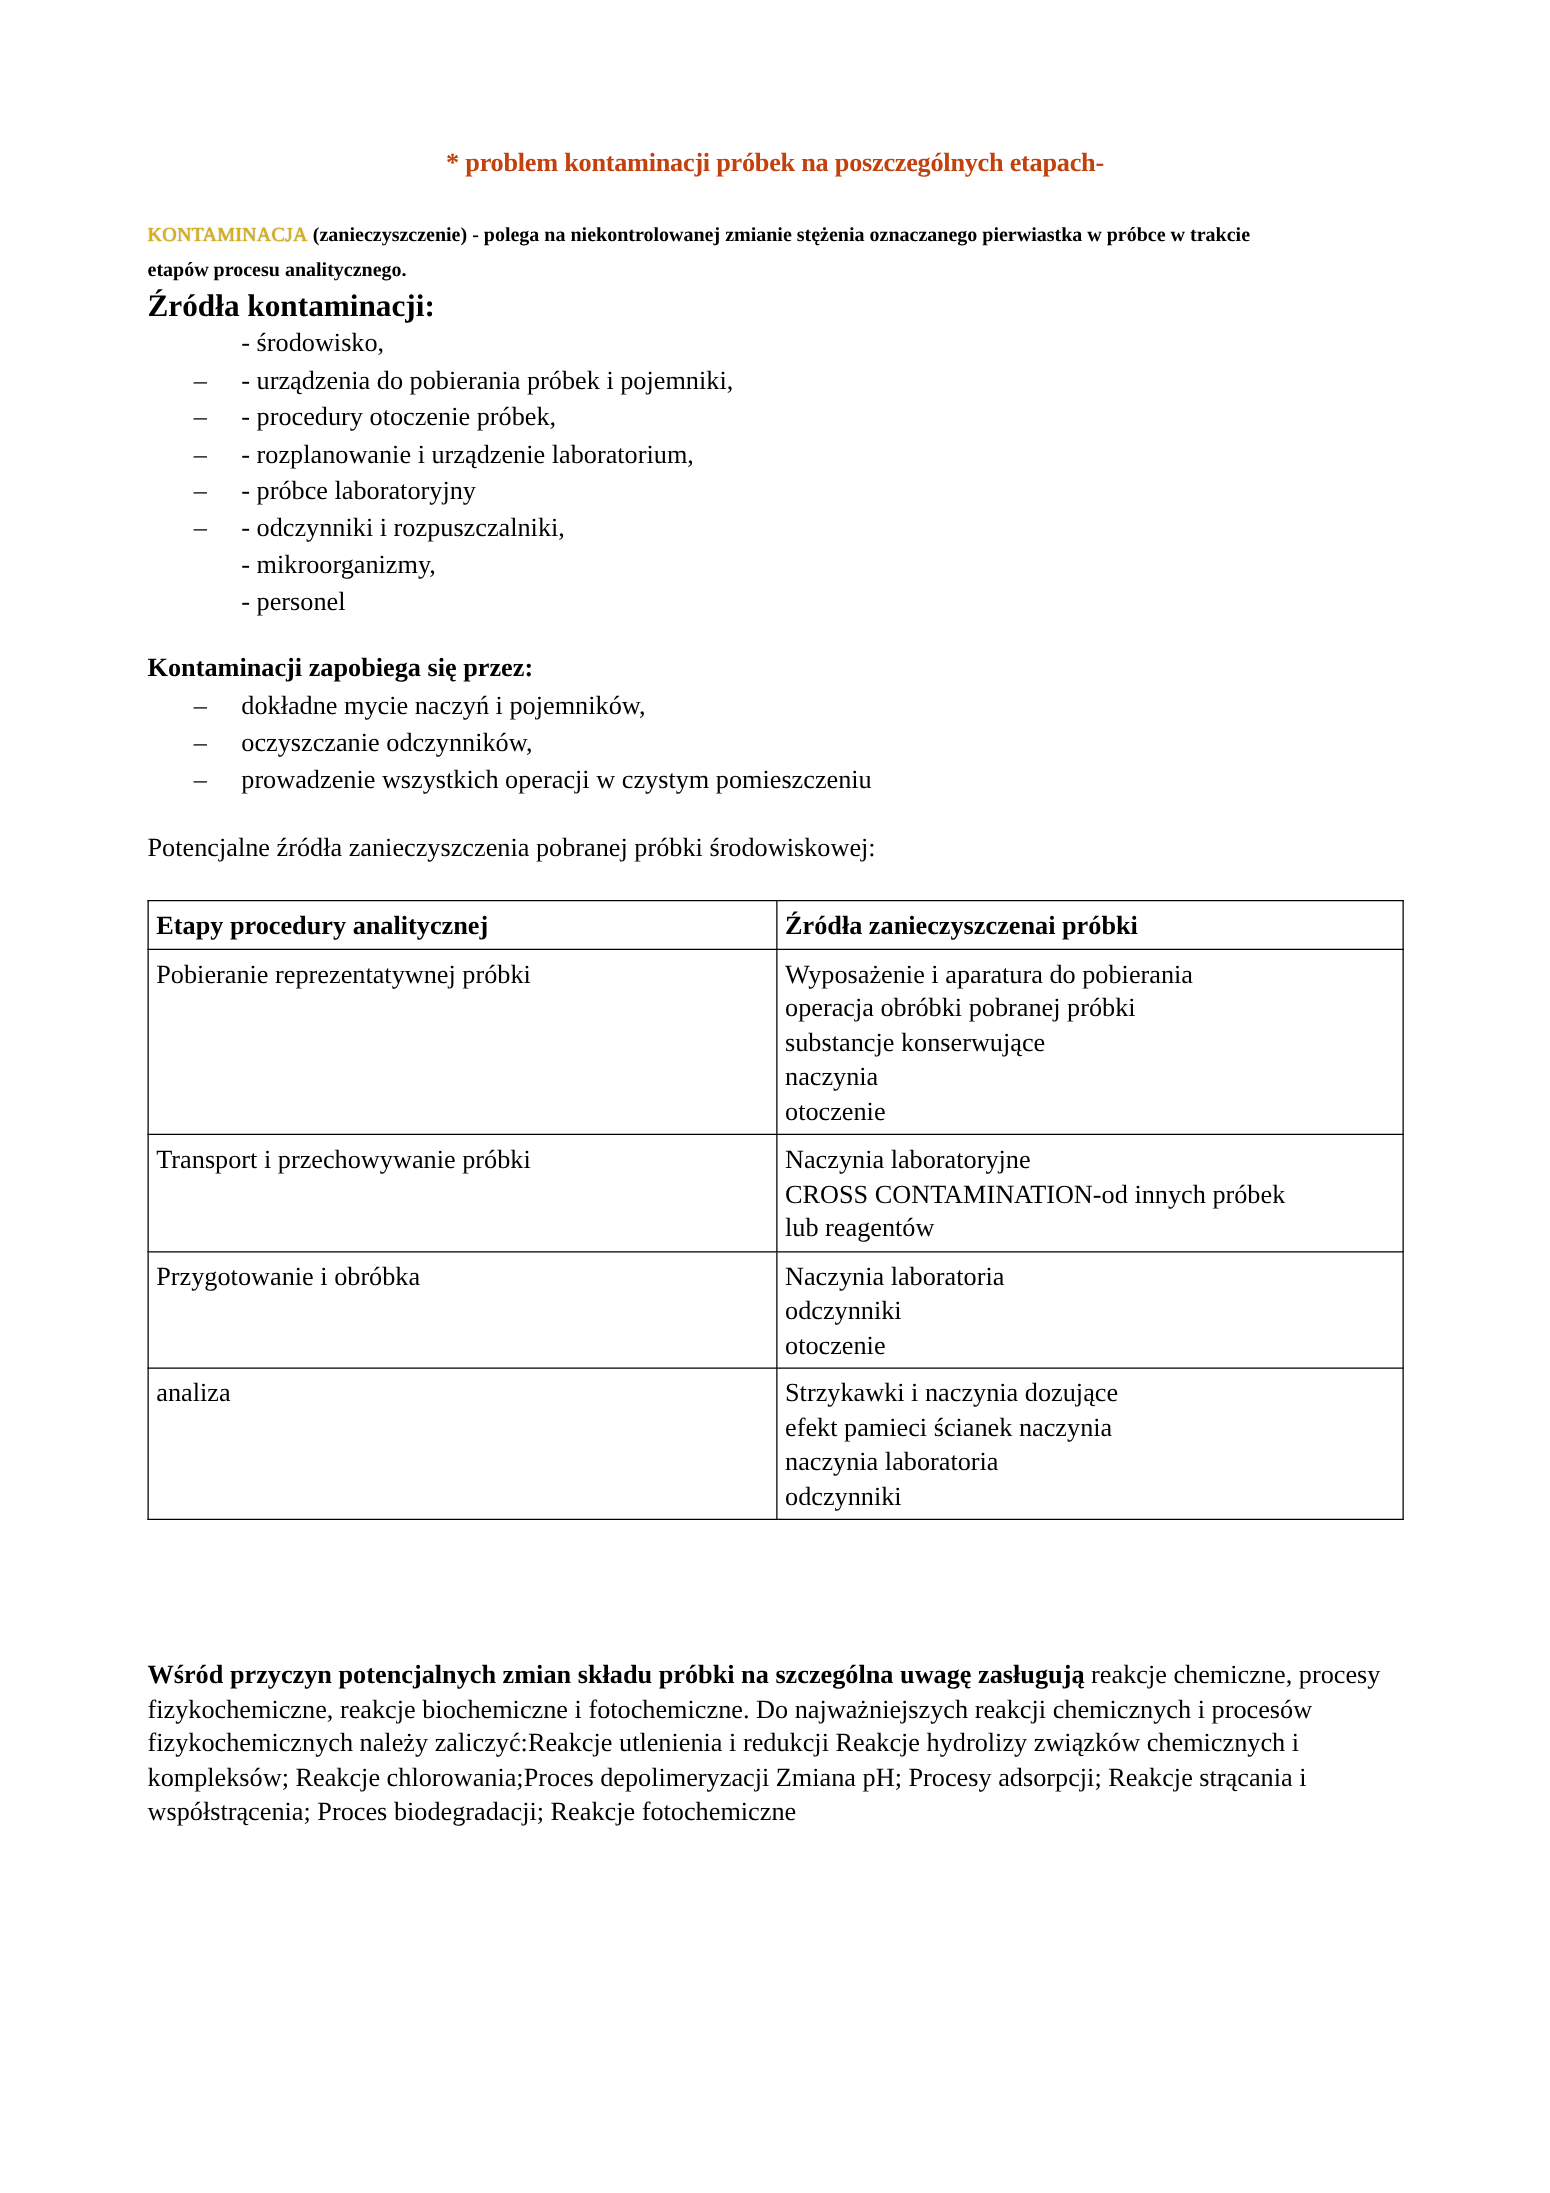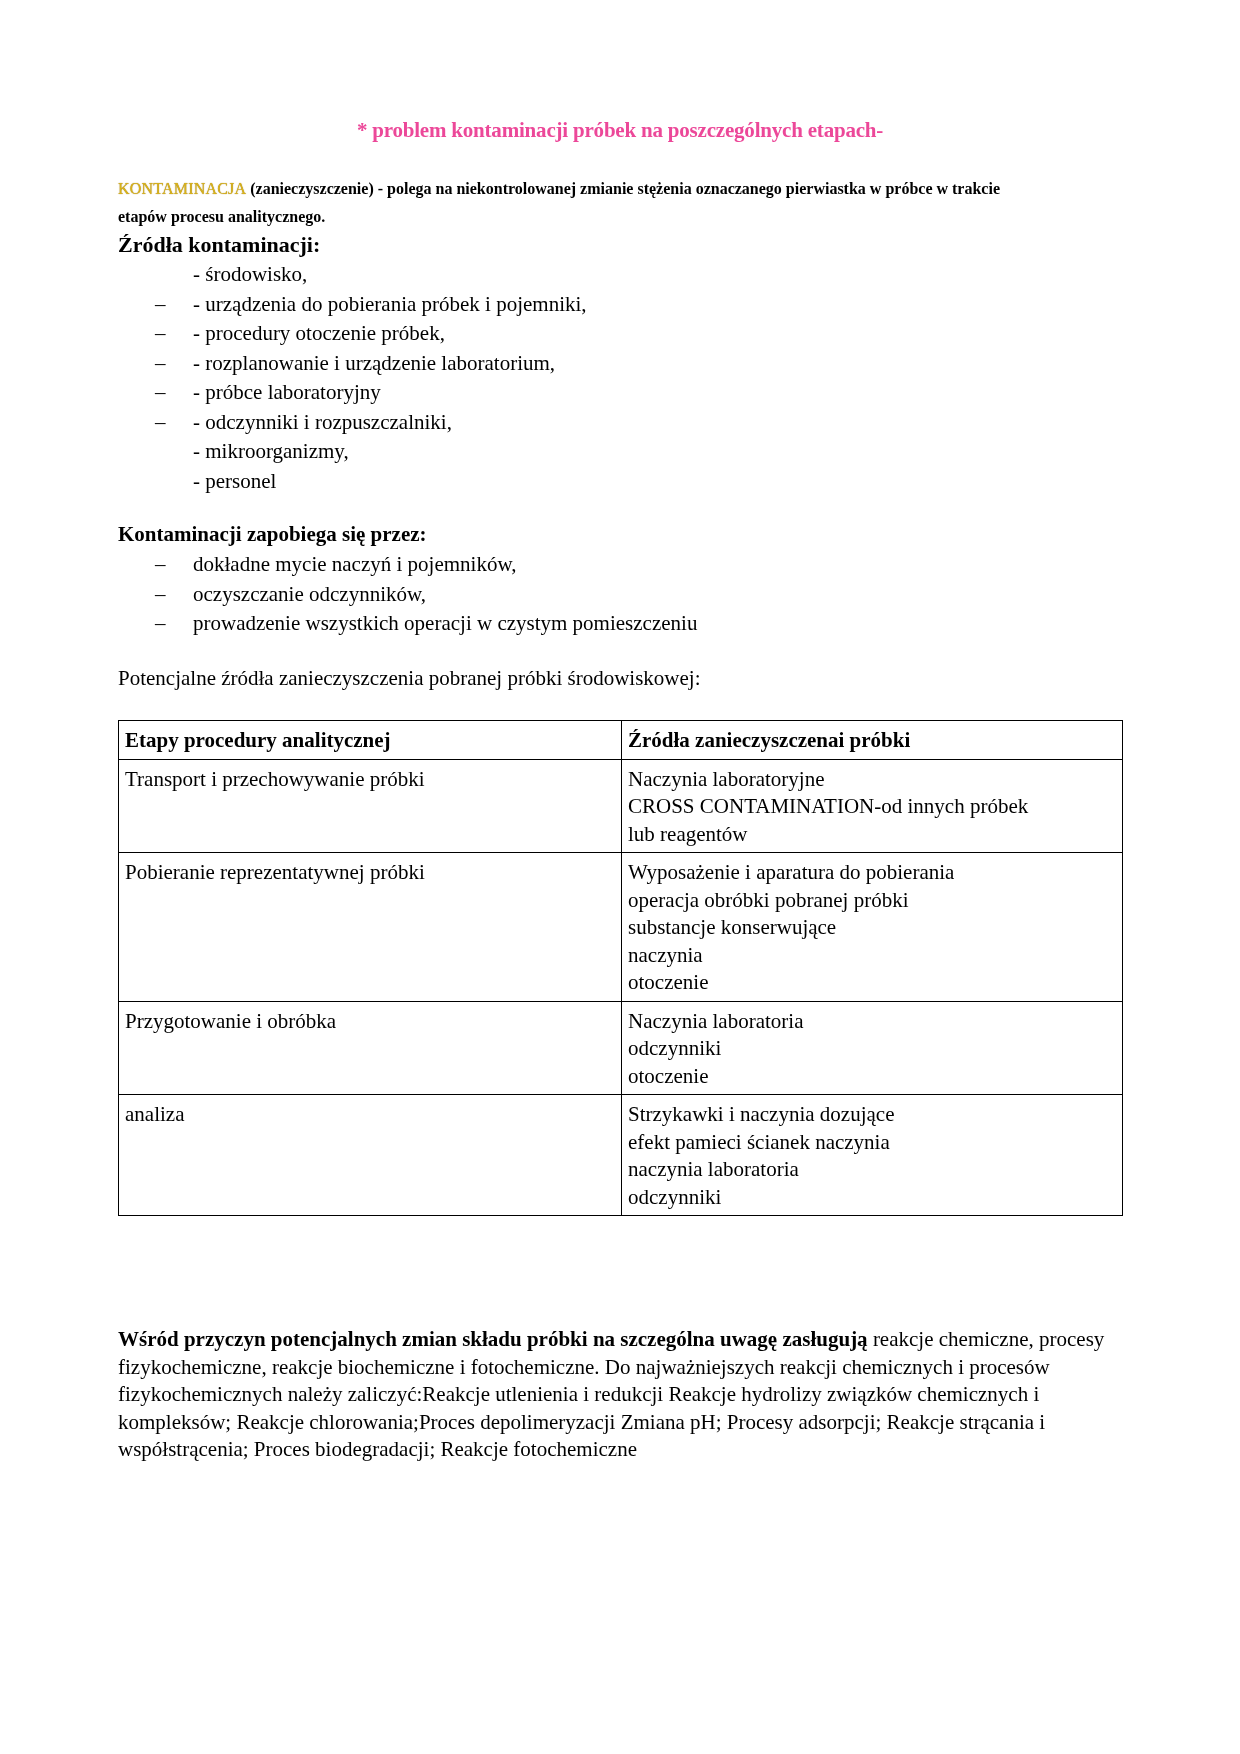--- a/index.html
+++ b/index.html
@@ -1,22 +1,22 @@
 <!DOCTYPE html>
 <html><head>
 <meta charset="utf-8">
 <style>
   html, body { margin: 0; padding: 0; background: #ffffff; }
   body { width: 1240px; height: 1754px; position: relative; font-family: "Liberation Serif", "DejaVu Serif", serif; color: #000; overflow: hidden; }
   .page { position: absolute; left: 0; top: 0; width: 1240px; height: 1754px; background: #fff; }
-  .title { position: absolute; left: 0; width: 1240px; top: 118px; text-align: center; font-weight: bold; font-size: 21px; color: #ec4899; letter-spacing: -0.2px; }
+  .title { position: absolute; left: 0; width: 1240px; top: 118px; text-align: center; font-weight: bold; font-size: 21px; color: #c2410c; letter-spacing: -0.2px; }
   .intro { position: absolute; left: 118px; top: 175px; width: 920px; font-size: 16px; line-height: 28px; }
   .kont-word { font-weight: normal; color: #d9b21a; text-shadow: 0 0 1px #8a6a00; letter-spacing: 0.2px; }
   .b { font-weight: bold; }
-  .sources-heading { position: absolute; left: 118px; top: 232px; font-size: 22px; font-weight: bold; }
+  .sources-heading { position: absolute; left: 118px; top: 232px; font-size: 25px; font-weight: bold; }
   .list { position: absolute; left: 118px; margin: 0; padding: 0; list-style: none; font-size: 21px; }
   .list li { height: 29.5px; line-height: 29.5px; position: relative; }
   .list .dash { position: absolute; left: 37px; width: 20px; }
   .list .txt { position: absolute; left: 75px; white-space: nowrap; }
   .list2 .txt { left: 75px; }
   .prevent-heading { position: absolute; left: 118px; top: 522px; font-size: 21px; font-weight: bold; font-family: Liberation Serif, serif; }
   .potential-heading { position: absolute; left: 118px; top: 666px; font-size: 21px; font-weight: normal; }
   table.src { position: absolute; left: 118px; top: 720px; width: 1005px; border-collapse: collapse; font-size: 21px; }
   table.src td, table.src th { border: 1.5px solid #000; vertical-align: top; text-align: left; padding: 6px 6px 4px 6px; line-height: 27.5px; }
   table.src th { font-weight: bold; height: 26px; }
@@ -91,35 +91,35 @@
 
   <div class="potential-heading">Potencjalne źródła zanieczyszczenia pobranej próbki środowiskowej:</div>
 
   <table class="src">
     <tbody>
         <tr>
       <th class="c1">Etapy procedury analitycznej</th>
       <th>Źródła zanieczyszczenai próbki</th>
     </tr>
     <tr>
-      <td class="c1">Transport i przechowywanie próbki</td>
-      <td>
-        <span class="cell-line">Naczynia laboratoryjne</span>
-        <span class="cell-line">CROSS CONTAMINATION-od innych próbek</span>
-        <span class="cell-line">lub reagentów</span>
-      </td>
-    </tr>
-    <tr>
       <td class="c1">Pobieranie reprezentatywnej próbki</td>
       <td>
         <span class="cell-line">Wyposażenie i aparatura do pobierania</span>
         <span class="cell-line">operacja obróbki pobranej próbki</span>
         <span class="cell-line">substancje konserwujące</span>
         <span class="cell-line">naczynia</span>
         <span class="cell-line">otoczenie</span>
+      </td>
+    </tr>
+    <tr>
+      <td class="c1">Transport i przechowywanie próbki</td>
+      <td>
+        <span class="cell-line">Naczynia laboratoryjne</span>
+        <span class="cell-line">CROSS CONTAMINATION-od innych próbek</span>
+        <span class="cell-line">lub reagentów</span>
       </td>
     </tr>
     <tr>
       <td class="c1">Przygotowanie i obróbka</td>
       <td>
         <span class="cell-line">Naczynia laboratoria</span>
         <span class="cell-line">odczynniki</span>
         <span class="cell-line">otoczenie</span>
       </td>
     </tr>

